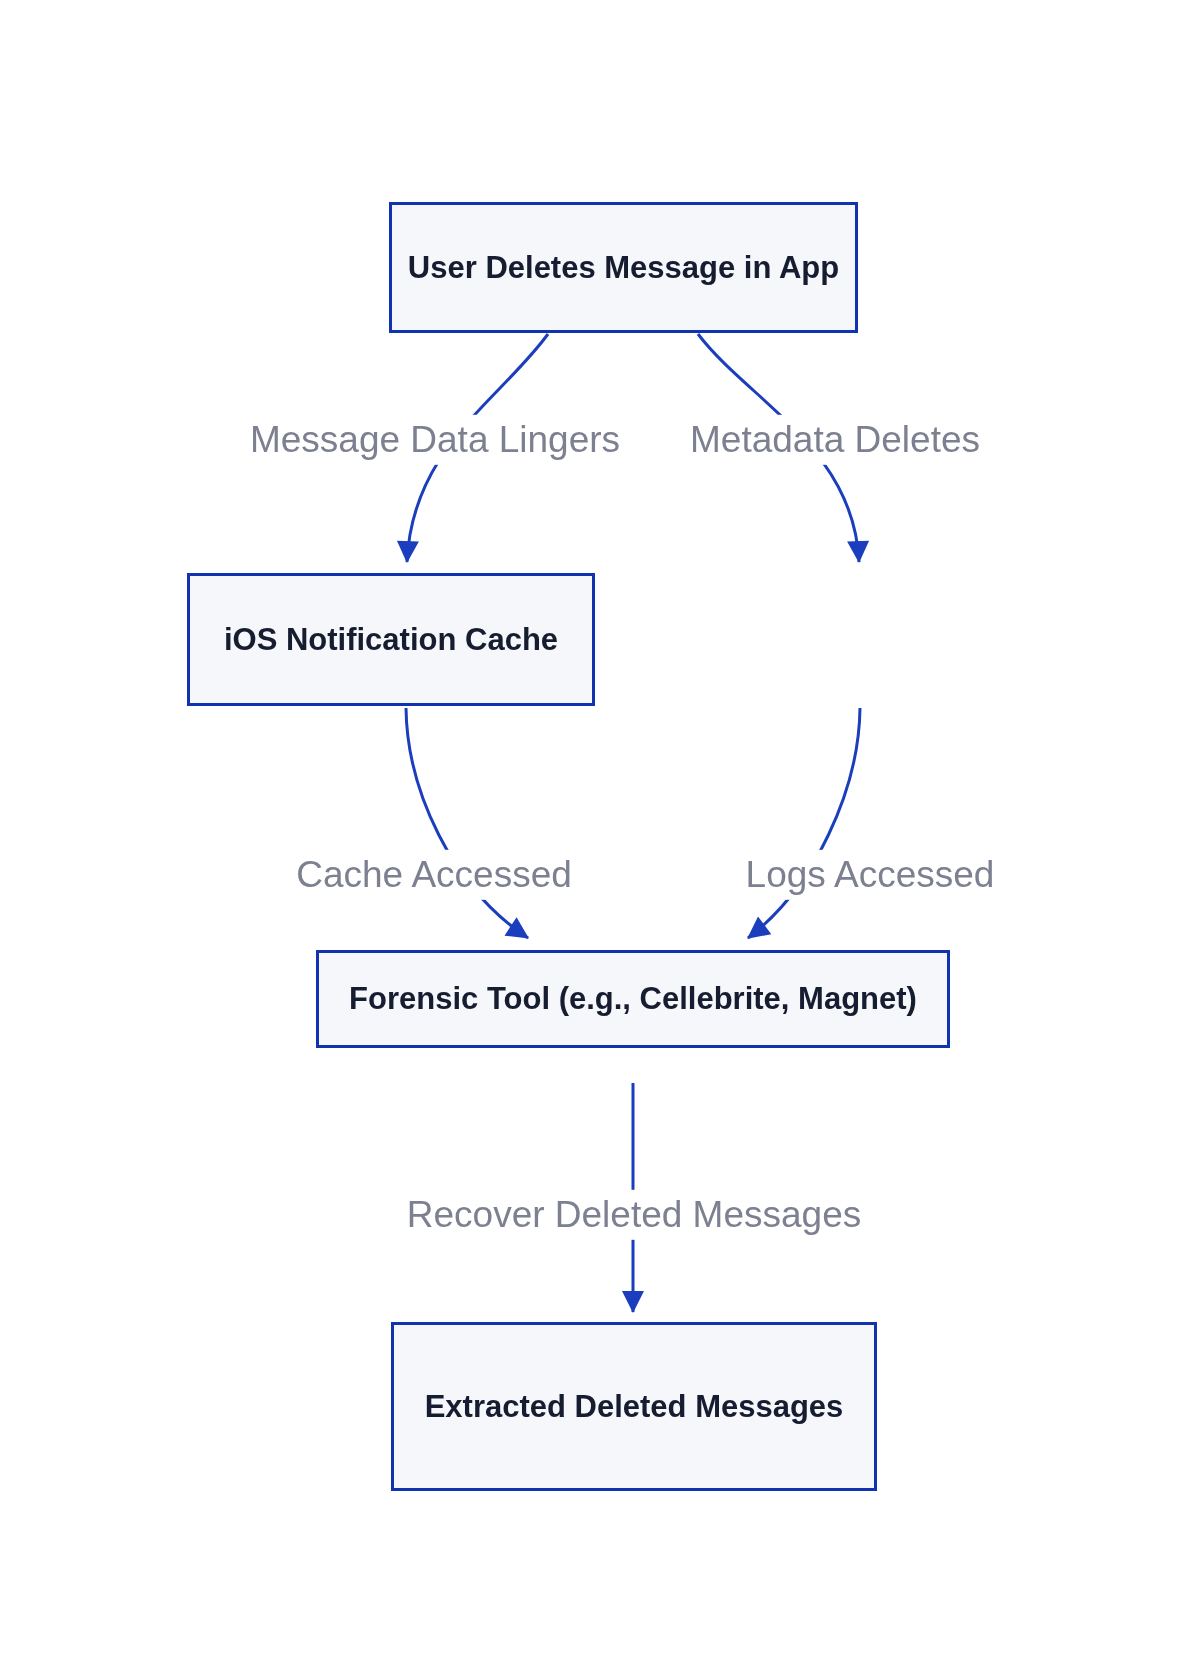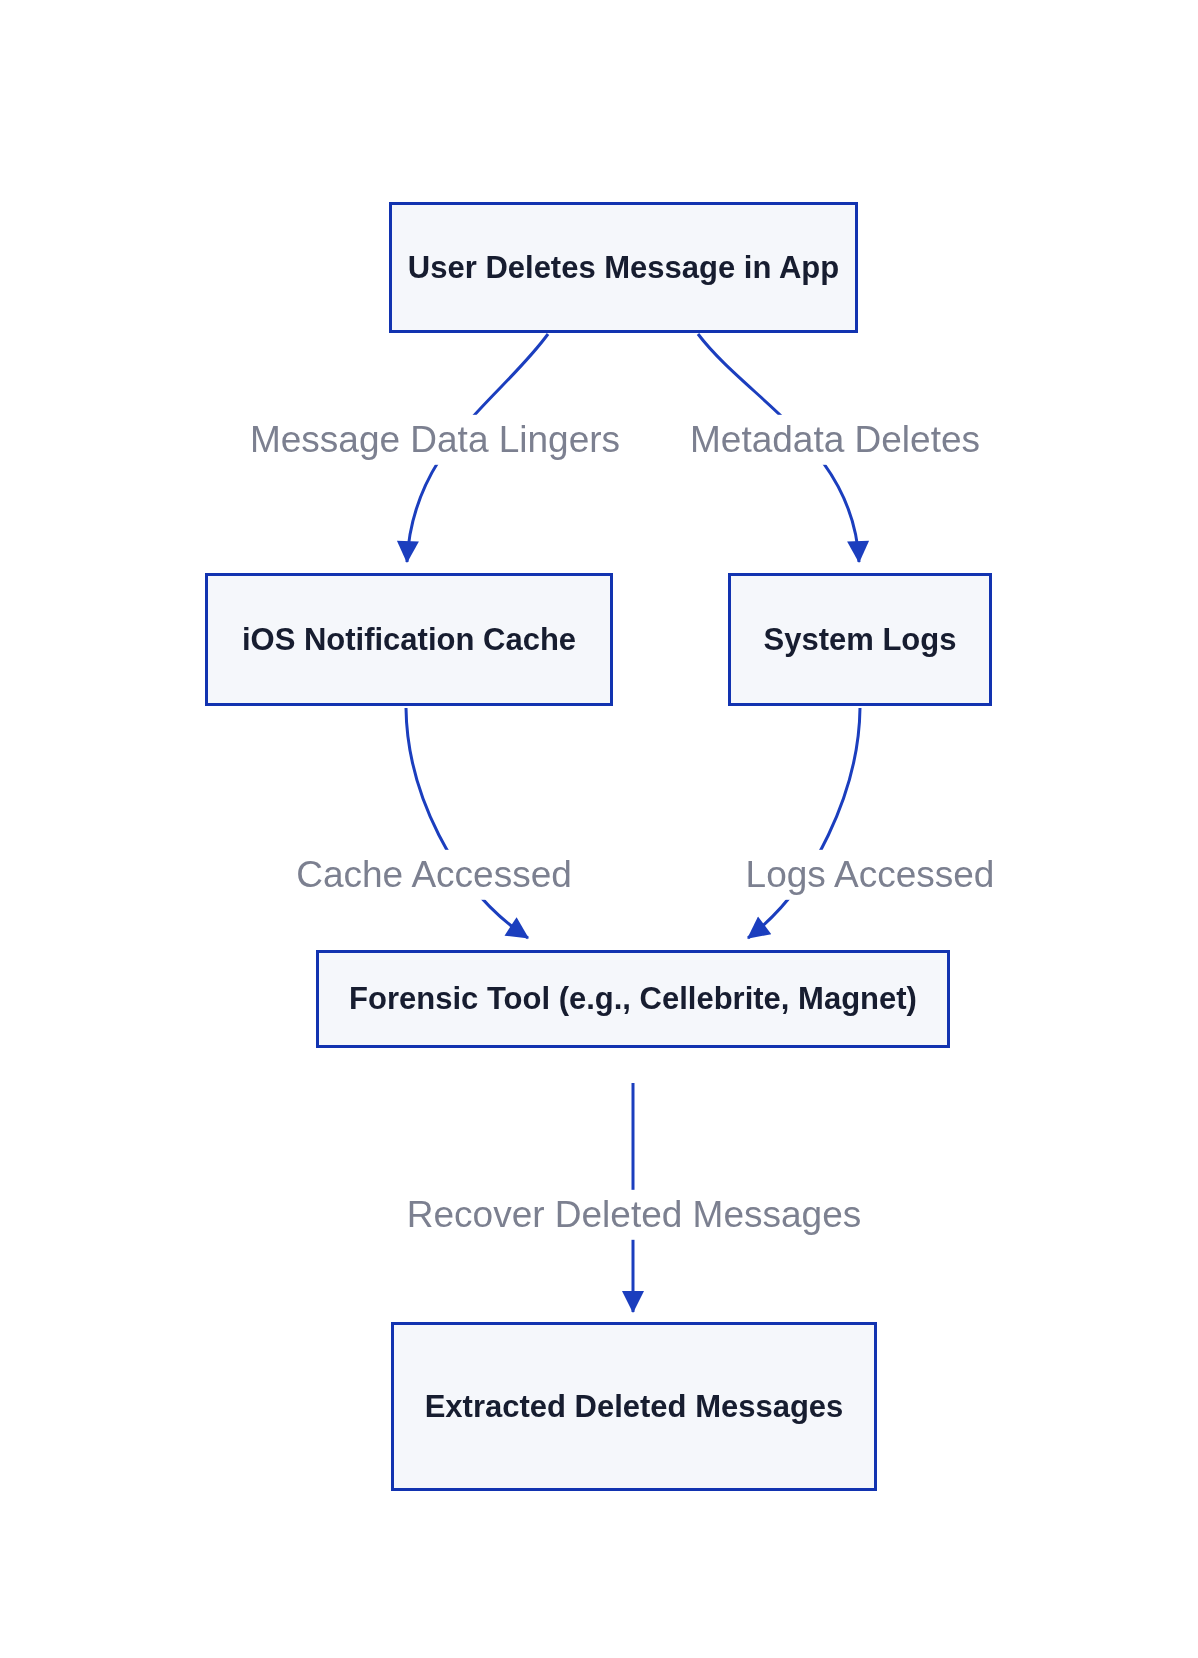--- a/index.html
+++ b/index.html
@@ -41,21 +41,21 @@
     font-size: 31px;
     line-height: 1.2;
     display: flex;
     align-items: center;
     justify-content: center;
     text-align: center;
     white-space: nowrap;
     font-weight: bold;
   }
   .node-user-deletes      { left: 389px; top: 202px;  width: 469px; height: 131px; }
-  .node-notification-cache{ left: 205px; top: 573px;  width: 408px; height: 133px; }
+  .node-notification-cache{ left: 187px; top: 573px;  width: 408px; height: 133px; }
   .node-system-logs       { left: 728px; top: 573px;  width: 264px; height: 133px; }
   .node-forensic-tool     { left: 316px; top: 950px;  width: 634px; height: 98px; }
   .node-extracted         { left: 391px; top: 1322px; width: 486px; height: 169px; }
   .edge-label {
     position: absolute;
     transform: translate(-50%, -50%);
     background: var(--background, #ffffff);
     color: var(--edge-label-color, #7c8090);
     font-size: 37px;
     line-height: 1.2;
@@ -87,23 +87,20 @@
   </svg>
 
   <div class="node node-user-deletes">
     <span>User Deletes Message in App</span>
   </div>
 
   <div class="node node-notification-cache">
     <span>iOS Notification Cache</span>
   </div>
 
-  <div class="node node-system-logs">
-    <span>System Logs</span>
-  </div>
 
   <div class="node node-forensic-tool">
     <span>Forensic Tool (e.g., Cellebrite, Magnet)</span>
   </div>
 
   <div class="node node-extracted">
     <span>Extracted Deleted Messages</span>
   </div>
 
   <div class="edge-label label-message-data">Message Data Lingers</div>

